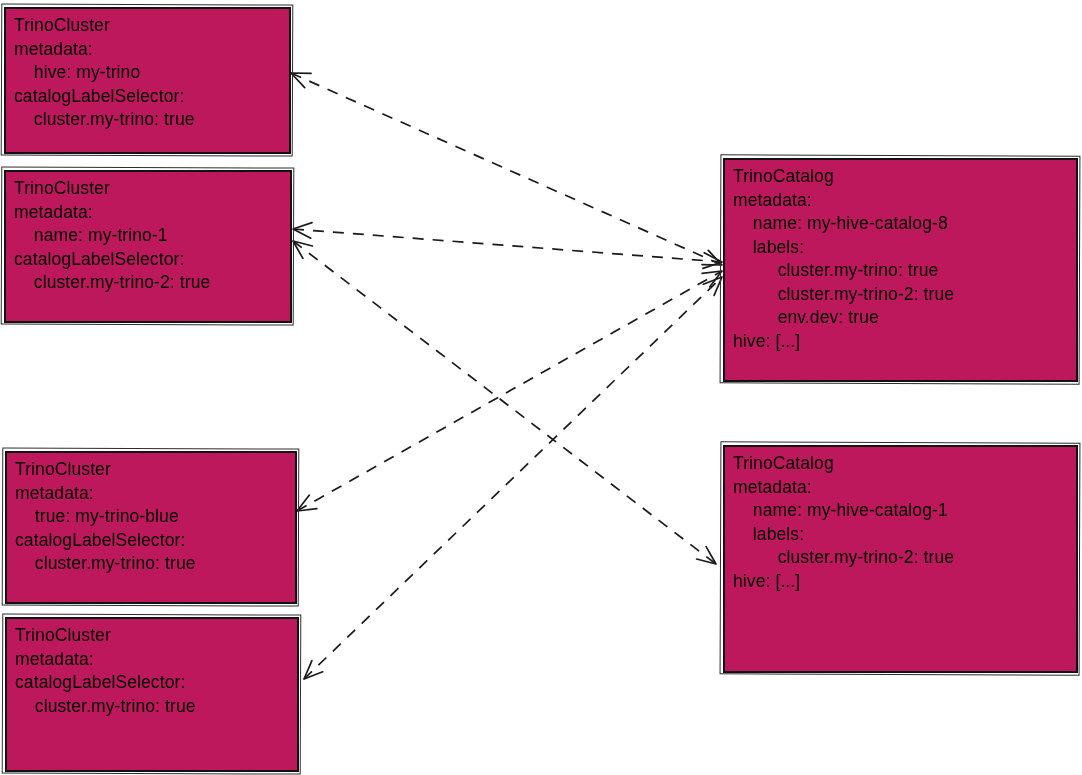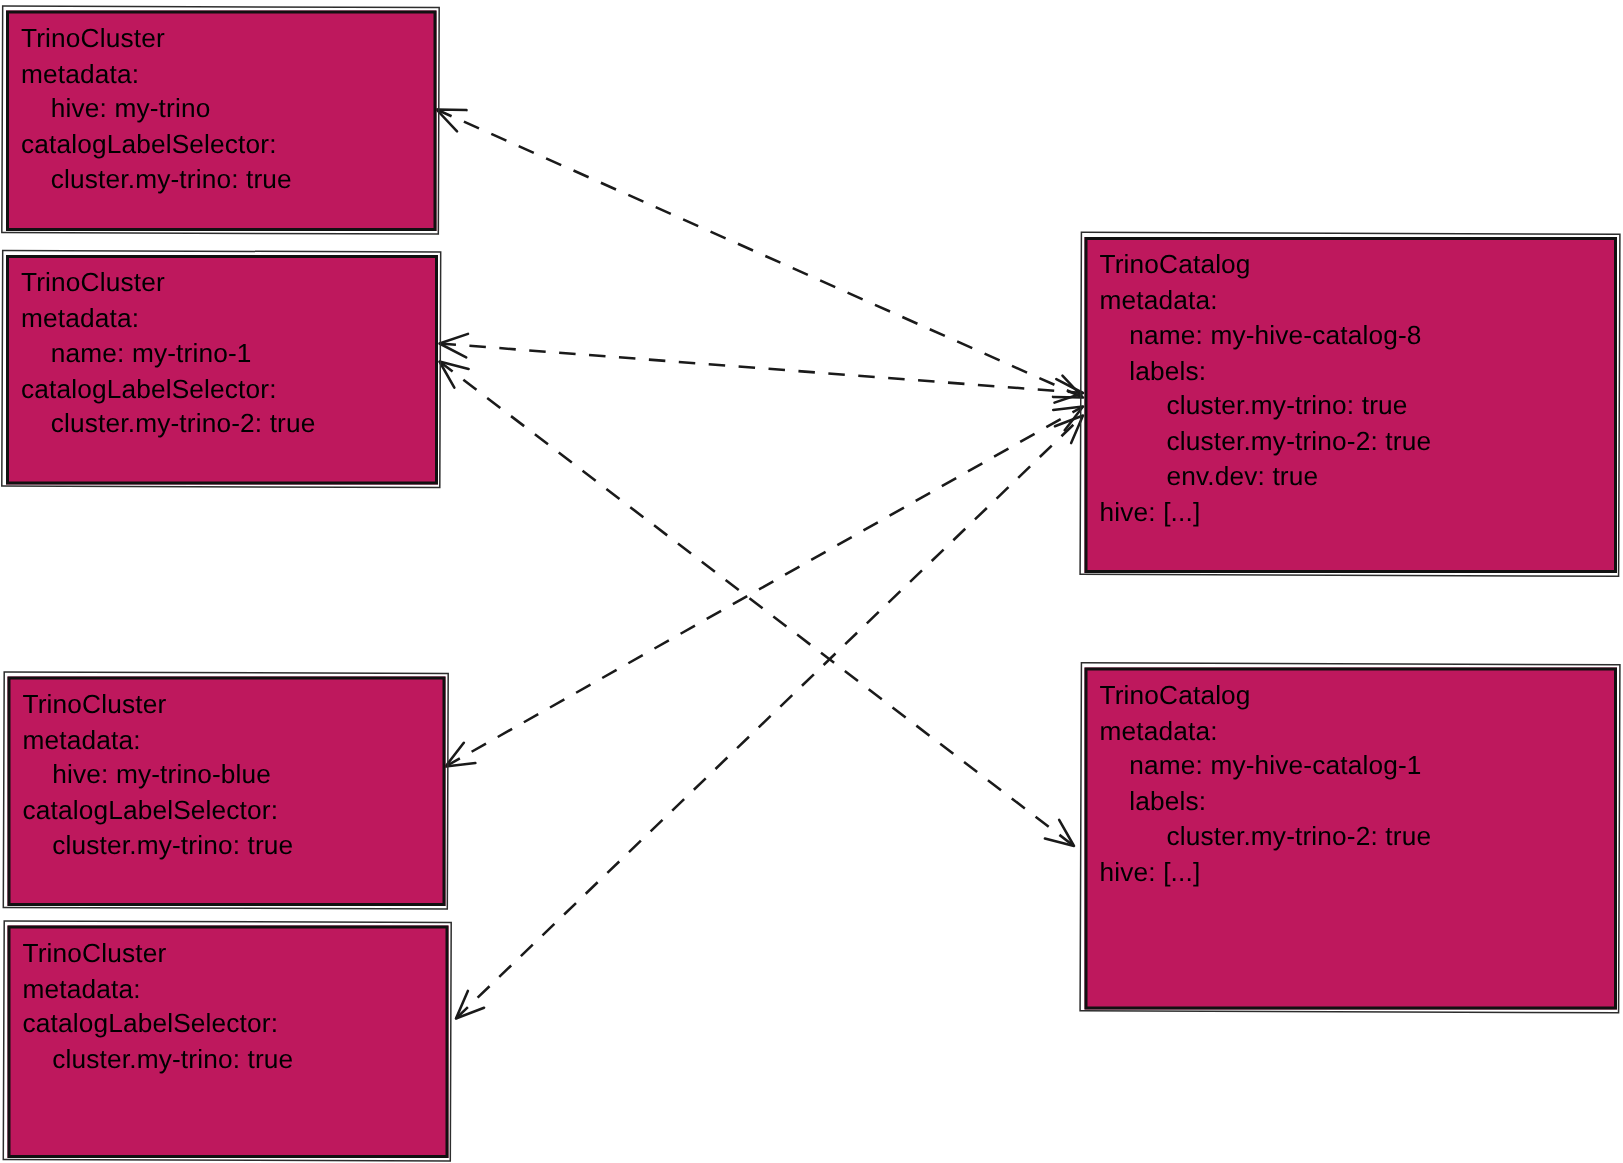--- a/index.html
+++ b/index.html
@@ -107,21 +107,21 @@
         <div class="line">    name: my-trino-1</div>
         <div class="line">catalogLabelSelector:</div>
         <div class="line">    cluster.my-trino-2: true</div>
       </div>
   </div>
 
   <div class="box" style="left:5px; top:451px; width:292px; height:153px;">
     <div class="lines">
         <div class="line">TrinoCluster</div>
         <div class="line">metadata:</div>
-        <div class="line">    hive: my-trino-blue</div>
+        <div class="line">    true: my-trino-blue</div>
         <div class="line">catalogLabelSelector:</div>
         <div class="line">    cluster.my-trino: true</div>
       </div>
   </div>
 
   <div class="box" style="left:5px; top:617px; width:294px; height:155px;">
     <div class="lines">
         <div class="line">TrinoCluster</div>
         <div class="line">metadata:</div>
         <div class="line">catalogLabelSelector:</div>

